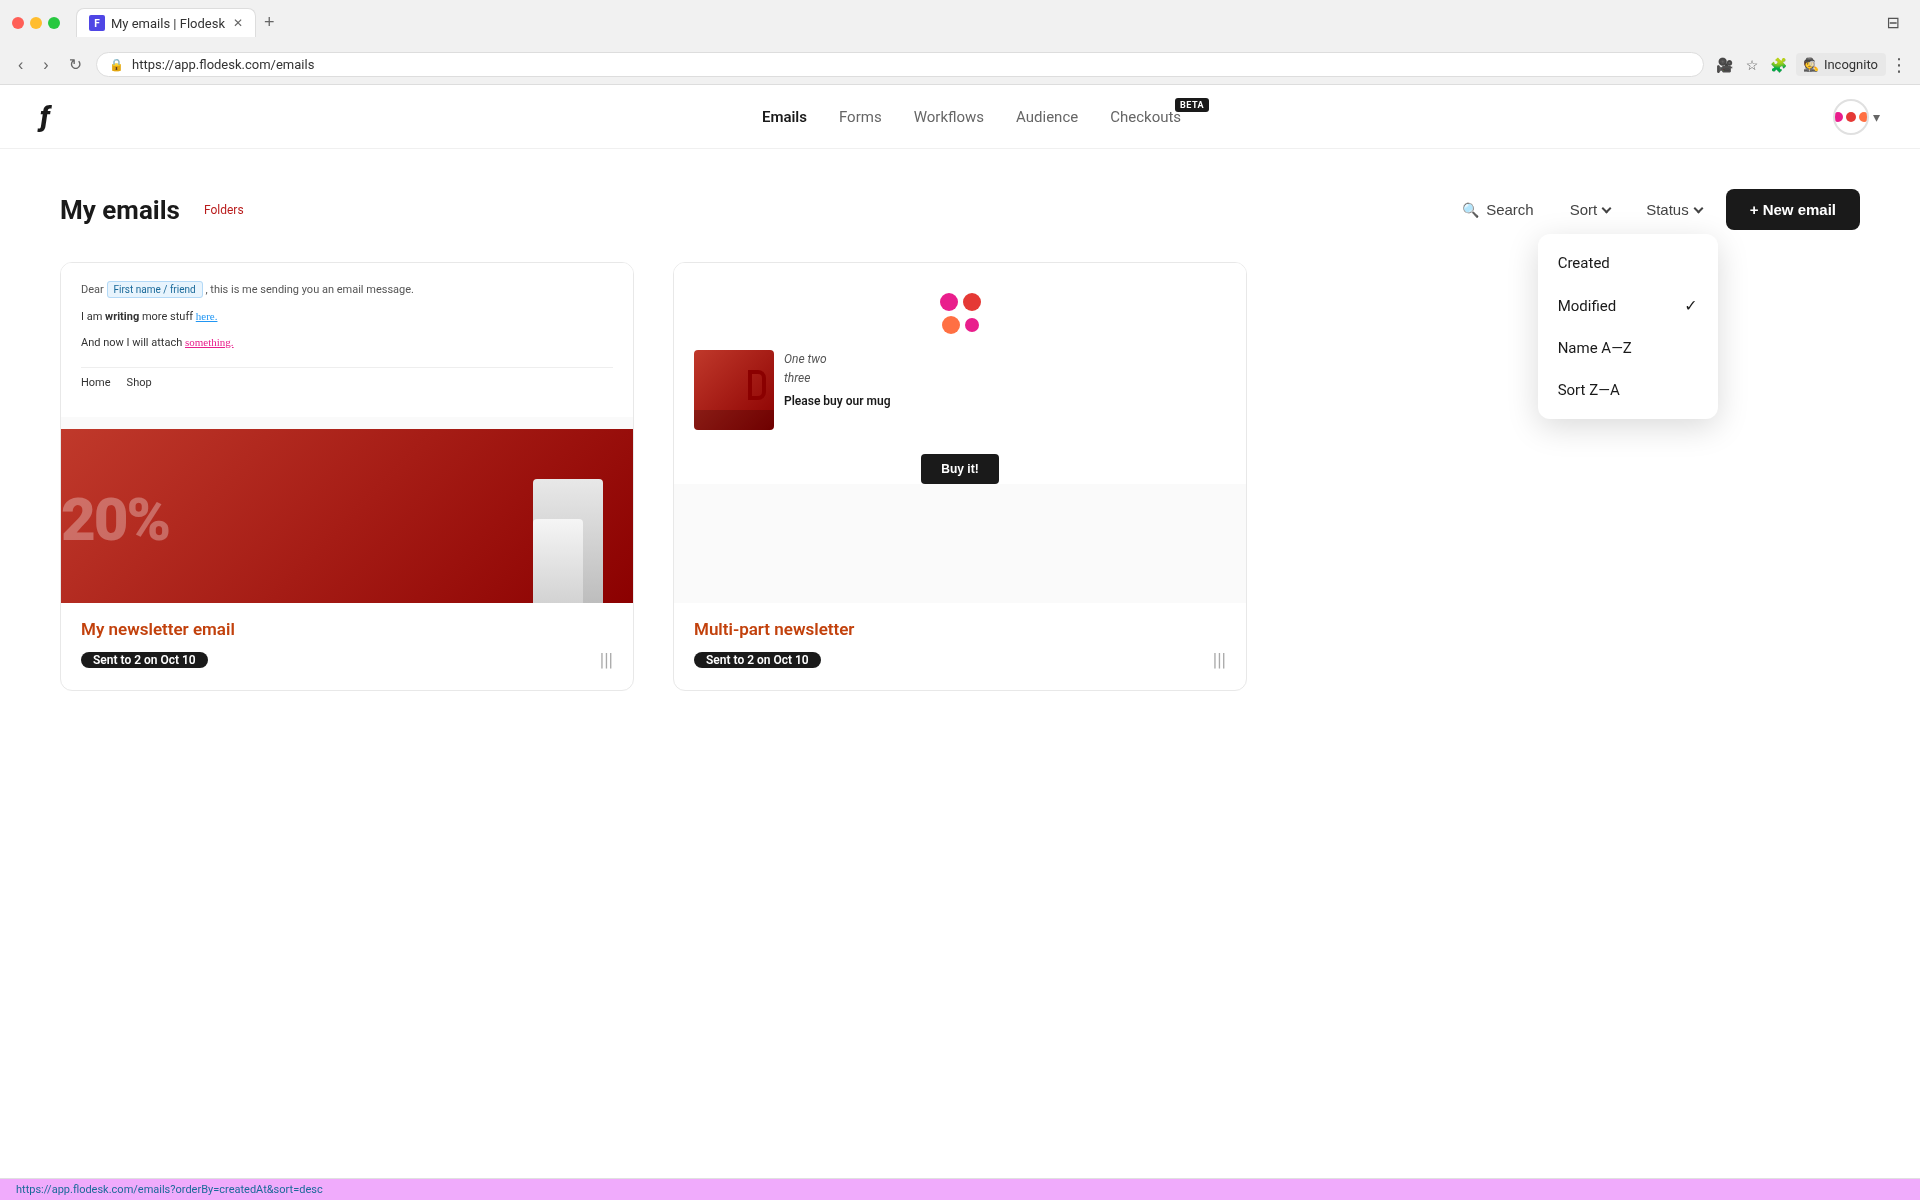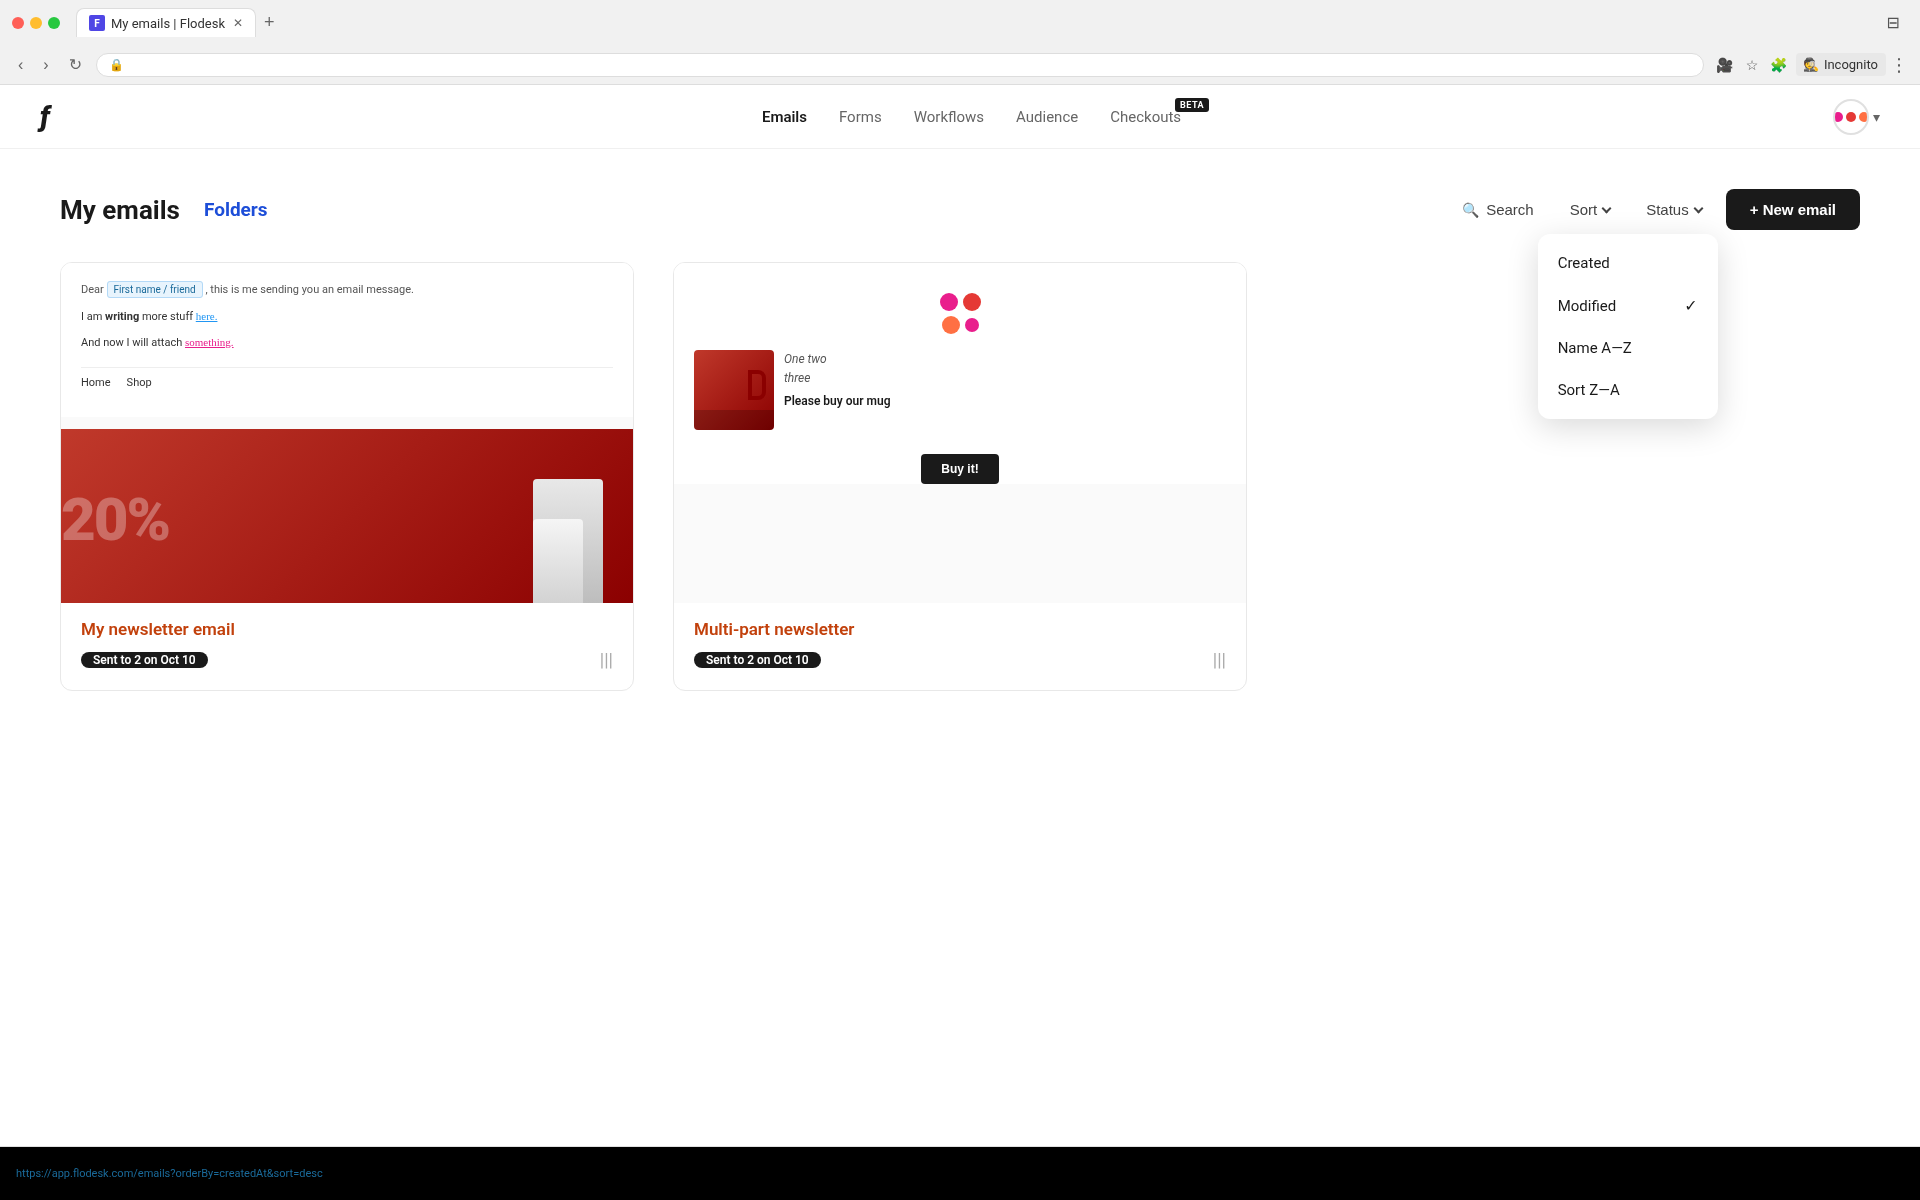--- a/index.html
+++ b/index.html
@@ -45,21 +45,21 @@
     .avatar-dot { width: 10px; height: 10px; border-radius: 50%; }
     .avatar-dot.pink { background: #e91e8c; }
     .avatar-dot.red { background: #e53935; }
     .avatar-dot.orange { background: #ff7043; }
 
     
     .page-content { padding: 40px 60px; }
     .page-header { display: flex; align-items: center; justify-content: space-between; margin-bottom: 32px; }
     .page-header-left { display: flex; align-items: center; gap: 24px; }
     .page-title { font-size: 26px; font-weight: 700; color: #1a1a1a; }
-    .page-tab { font-size: 19px; color: #1d4ed8; font-weight: 700; cursor: pointer; }
+    .page-tab { font-size: 12px; color: #b91c1c; font-weight: 400; cursor: pointer; }
     .page-header-right { display: flex; align-items: center; gap: 12px; }
 
     
     .btn-search { display: flex; align-items: center; gap: 6px; background: none; border: none; font-size: 15px; color: #444; cursor: pointer; padding: 8px 12px; border-radius: 6px; }
     .btn-sort { display: flex; align-items: center; gap: 4px; background: none; border: none; font-size: 15px; color: #444; cursor: pointer; padding: 8px 12px; border-radius: 6px; position: relative; }
     .btn-status { display: flex; align-items: center; gap: 4px; background: none; border: none; font-size: 15px; color: #444; cursor: pointer; padding: 8px 12px; border-radius: 6px; }
     .btn-new-email { display: flex; align-items: center; gap: 6px; background: #1a1a1a; color: #fff; border: none; font-size: 15px; font-weight: 600; padding: 12px 24px; border-radius: 8px; cursor: pointer; }
 
     
     .sort-dropdown-wrapper { position: relative; }
@@ -99,21 +99,21 @@
     .preview-flower-dot.orange { background: #ff7043; }
     .preview-mug-section { display: flex; gap: 10px; align-items: flex-start; padding: 0 20px 16px; }
     .preview-mug-img { width: 80px; height: 80px; background: linear-gradient(135deg, #c0392b, #8b0000); border-radius: 4px; position: relative; overflow: hidden; flex-shrink: 0; }
     .preview-mug-handle { position: absolute; right: 8px; top: 20px; width: 18px; height: 30px; border: 4px solid #8b0000; border-radius: 0 8px 8px 0; background: transparent; }
     .preview-mug-text { flex: 1; }
     .preview-mug-handwriting { font-size: 12px; color: #555; font-style: italic; line-height: 1.6; }
     .preview-mug-desc { font-size: 12px; font-weight: 600; color: #1a1a1a; margin-top: 6px; }
     .preview-buy-btn { background: #1a1a1a; color: #fff; border: none; padding: 8px 20px; border-radius: 4px; font-size: 12px; font-weight: 600; margin: 8px auto 16px; display: block; }
 
     
-    .status-bar { background: #000000; border-top: 1px solid #e0e0e0; padding: 20px 16px; font-size: 11px; color: #1a6a9a; position: fixed; bottom: 0; left: 0; right: 0; }
+    .status-bar { background: #f0abfc; border-top: 1px solid #e0e0e0; padding: 4px 16px; font-size: 11px; color: #1a6a9a; position: fixed; bottom: 0; left: 0; right: 0; }
 
     
     ::-webkit-scrollbar { width: 8px; }
     ::-webkit-scrollbar-track { background: #f1f1f1; }
     ::-webkit-scrollbar-thumb { background: #c1c1c1; border-radius: 4px; }
 
     
     .chevron-down { display: inline-block; border-right: 2px solid #444; border-bottom: 2px solid #444; width: 7px; height: 7px; transform: rotate(45deg); margin-left: 2px; margin-bottom: 2px; }
     .search-icon-svg { font-size: 14px; }
   </style>
@@ -140,20 +140,21 @@
     <div style="margin-left: auto; padding-right: 8px;">
       <span style="font-size: 16px; color: #555; cursor: pointer;">⊟</span>
     </div>
   </div>
   <div class="browser-navbar">
     <button class="browser-nav-btn">‹</button>
     <button class="browser-nav-btn">›</button>
     <button class="browser-nav-btn">↻</button>
     <div class="browser-address-bar">
       <span class="browser-address-icon">🔒</span>
+      <span class="browser-address-text">https://app.flodesk.com/emails</span>
     </div>
     <div class="browser-toolbar-icons">
       <button class="browser-toolbar-icon">🎥</button>
       <button class="browser-toolbar-icon">☆</button>
       <button class="browser-toolbar-icon">🧩</button>
       <div class="browser-incognito">
         <span>🕵️</span>
         <span>Incognito</span>
       </div>
       <button class="browser-menu-icon">⋮</button>

